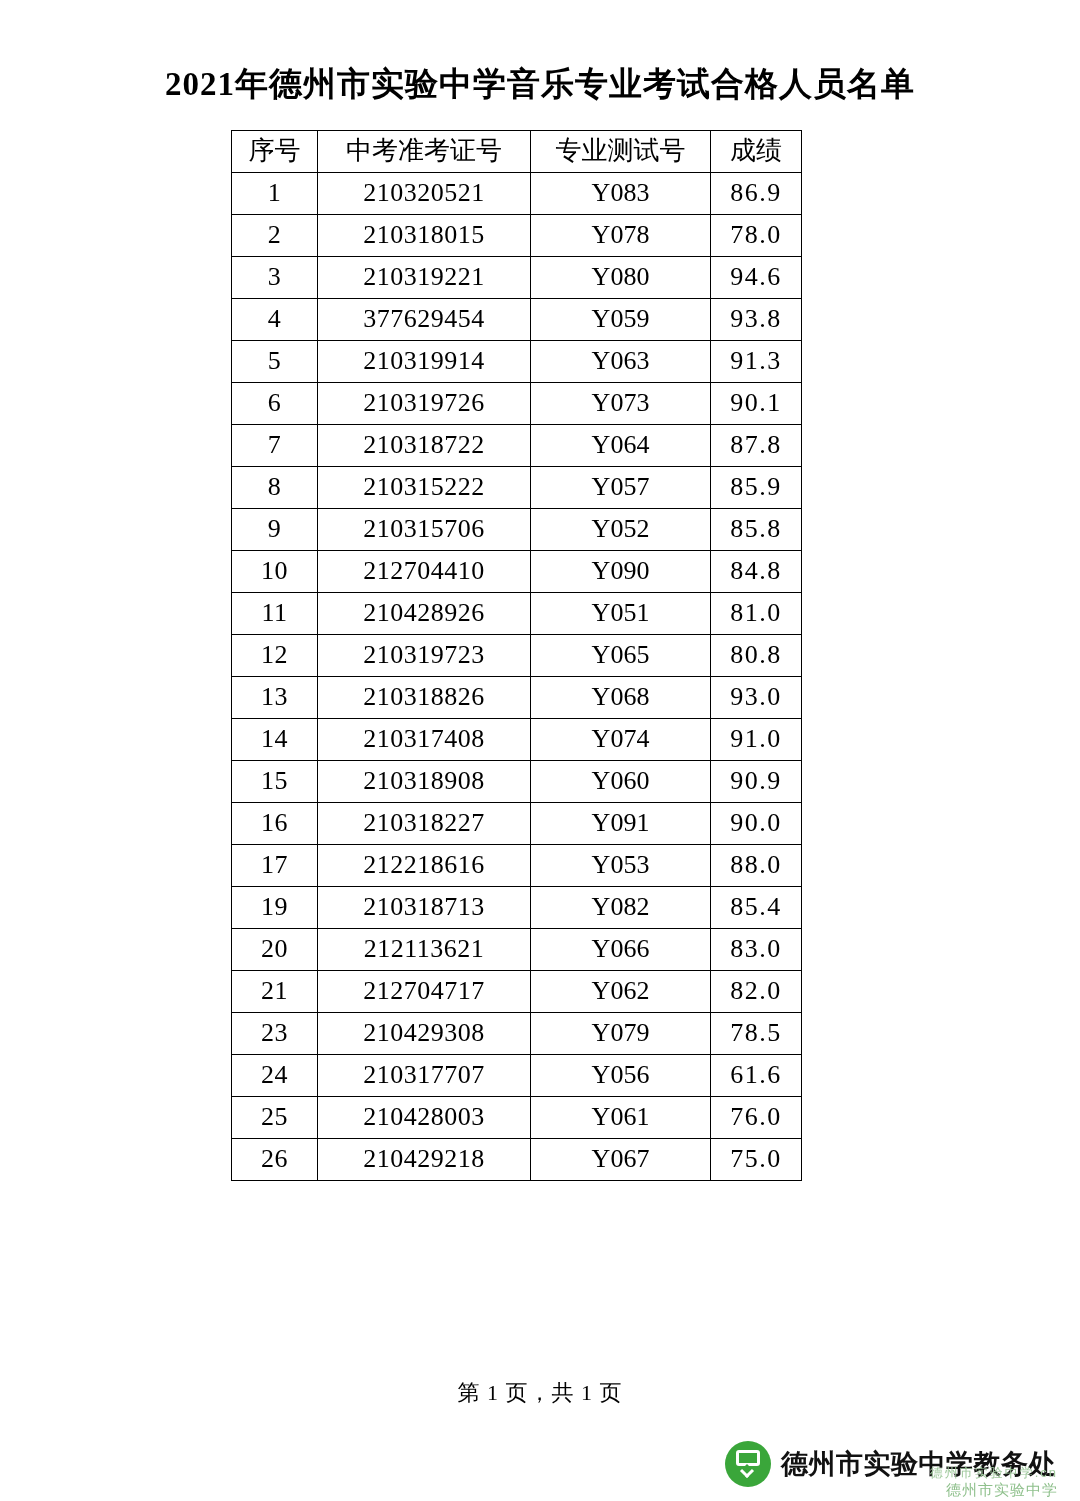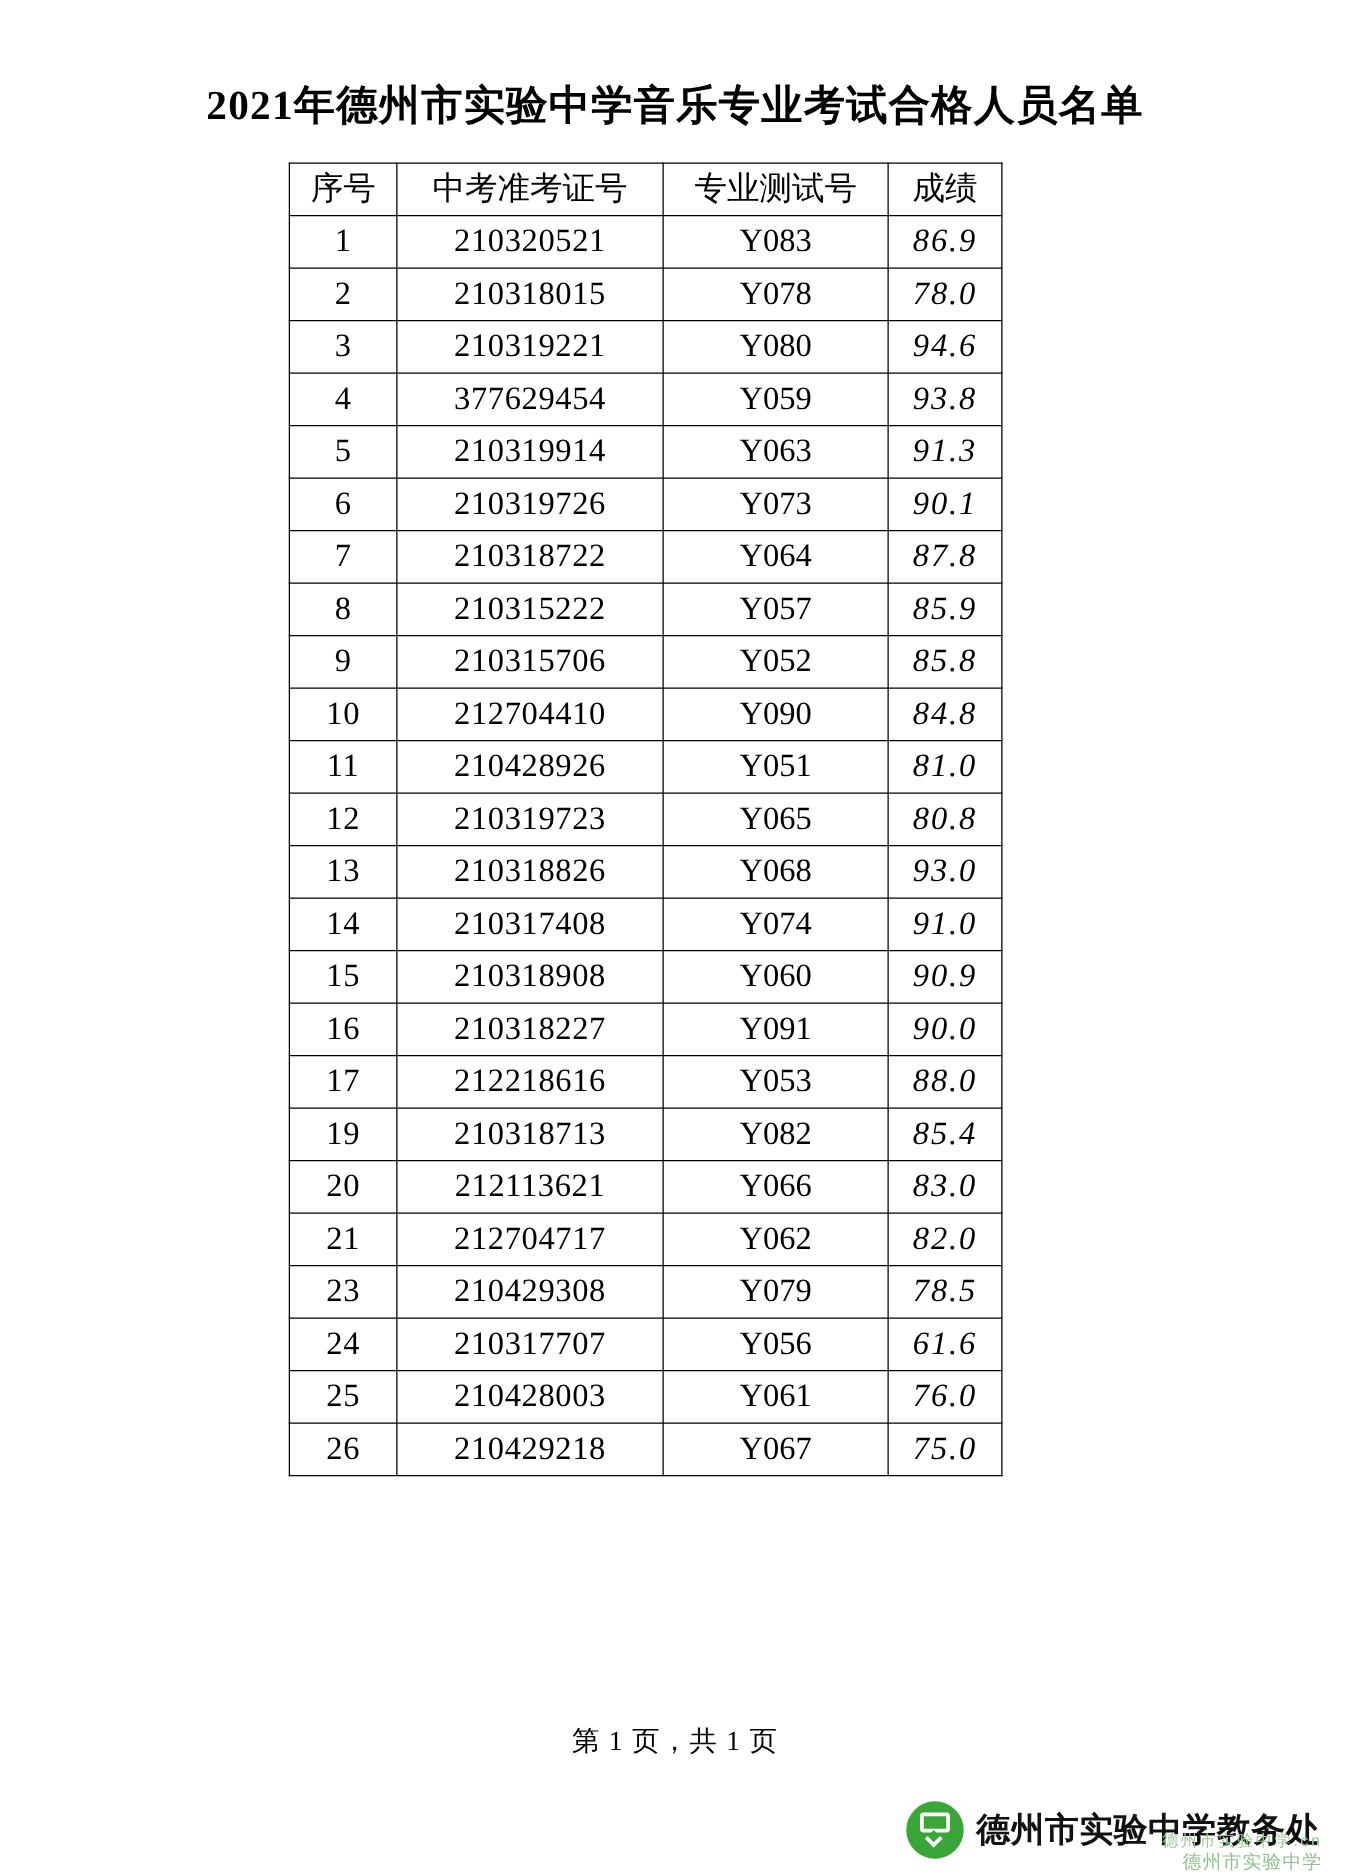--- a/index.html
+++ b/index.html
@@ -60,21 +60,20 @@
   col.c-index { width: 86px; }
   col.c-admission { width: 213px; }
   col.c-testno { width: 180px; }
   col.c-score { width: 91px; }
   .num-cell {
     font-family: "Liberation Serif", "DejaVu Serif", serif;
     letter-spacing: 0.5px;
   }
   .score-cell {
     letter-spacing: 1.5px;
-    font-style: italic;
   }
   .footer {
     position: absolute;
     top: 1378px;
     left: 0;
     width: 1080px;
     text-align: center;
     font-size: 22px;
     letter-spacing: 1px;
     font-family: "Liberation Serif", "DejaVu Serif", serif;

